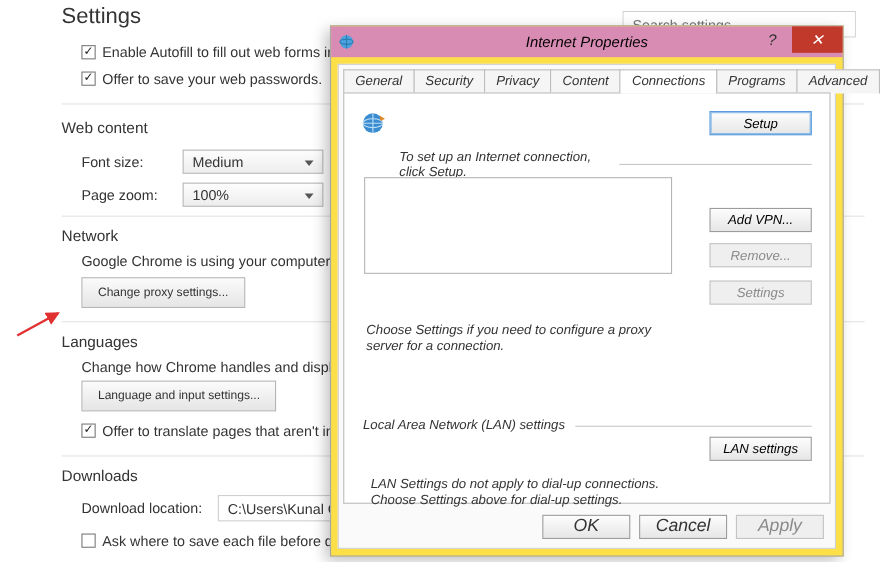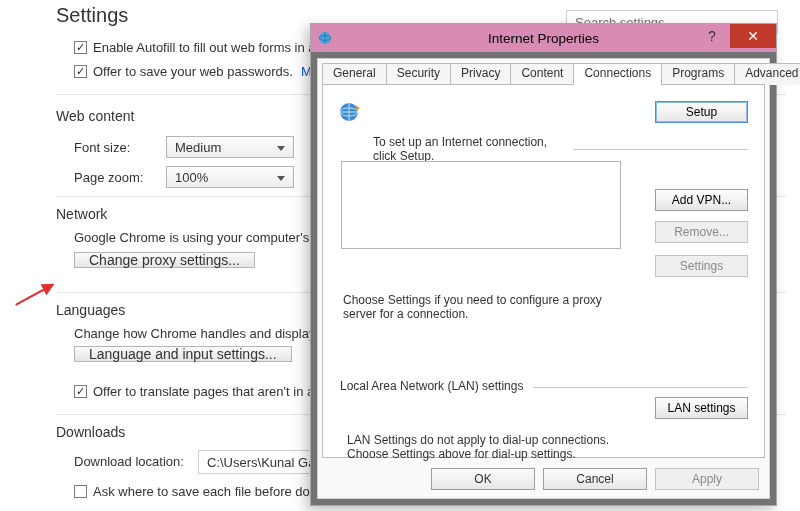--- a/index.html
+++ b/index.html
@@ -16,31 +16,31 @@
   .cb.checked::after { content:"✓"; font-size:11px; line-height:11px; color:#222; }
   .row-text { font-size:13px; color:#333; }
   .link { color:#1155cc; cursor:pointer; }
 
   .section-head { position:absolute; left:56px; font-size:14px; color:#333; }
   .label { font-size:13px; color:#333; }
 
   .select { border:1px solid #b5b5b5; background:linear-gradient(#fdfdfd,#ededed); height:22px; display:flex; align-items:center; padding:0 24px 0 8px; position:absolute; font-size:13px; color:#333; cursor:pointer; }
   .select::after { content:""; position:absolute; right:8px; top:9px; width:0; height:0; border-left:4px solid transparent; border-right:4px solid transparent; border-top:5px solid #555; }
 
-  .win-btn-grey { border:1px solid #b5b5b5; background:linear-gradient(#fbfbfb,#e5e5e5); height:16px; display:inline-flex; align-items:center; padding:0 14px; font-size:14px; color:#333; cursor:pointer; position:absolute; }
+  .win-btn-grey { border:1px solid #b5b5b5; background:linear-gradient(#fbfbfb,#e5e5e5); height:28px; display:inline-flex; align-items:center; padding:0 14px; font-size:11px; color:#333; cursor:pointer; position:absolute; }
 
   .location-field { position:absolute; border:1px solid #cfcfcf; background:#fff; height:24px; display:flex; align-items:center; padding:0 8px; font-size:13px; color:#333; }
 
   .divider { position:absolute; left:56px; right:14px; height:1px; background:#e3e3e3; }
 
   .arrow { position:absolute; left:14px; top:280px; width:42px; height:28px; }
   .arrow svg { width:100%; height:100%; }
 
   
-  .ipdlg { position:absolute; left:310px; top:23px; width:467px; height:483px; background:#737373; border:1px solid #a7a7a7; box-shadow:-4px 4px 12px rgba(0,0,0,0.25); }
+  .ipdlg { position:absolute; left:300px; top:23px; width:467px; height:483px; background:#fde047; border:1px solid #a7a7a7; box-shadow:-4px 4px 12px rgba(0,0,0,0.25);font-style:italic; }
   .ip-title { height:28px; background:#d98cb3; display:flex; align-items:center; position:relative; }
   .ip-title .sys-icon { margin-left:6px; width:16px; height:16px; }
   .ip-title .ttxt { position:absolute; left:0; right:0; text-align:center; font-size:13.5px; color:#000; }
   .ip-title .ctrls { position:absolute; right:0; top:0; height:28px; display:flex; }
   .ip-title .ctrl { width:36px; height:24px; display:flex; align-items:center; justify-content:center; font-size:14px; color:#333; cursor:pointer; }
   .ip-title .ctrl.close { background:#c0392b; color:#fff; width:46px; }
   .ip-body { position:absolute; left:6px; right:6px; top:34px; bottom:6px; background:#fafafa; border:1px solid #d0d0d0; }
 
   
   .tabstrip { position:absolute; left:4px; top:4px; display:flex; height:22px; }
@@ -54,21 +54,21 @@
 
   .ip-btn { position:absolute; width:93px; height:22px; border:1px solid #9c9c9c; background:linear-gradient(#fdfdfd,#e6e6e6); display:flex; align-items:center; justify-content:center; font-size:12px; cursor:pointer; color:#000; }
   .ip-btn.default { border-color:#4a90d9; box-shadow:0 0 0 1px #8abce8 inset; }
   .ip-btn.disabled { color:#8a8a8a; background:#efefef; border-color:#c3c3c3; cursor:default; }
 
   .group-label { position:absolute; font-size:12px; color:#333; background:#fff; padding:0 3px; }
   .group-line { position:absolute; height:1px; background:#c8c8c8; }
   .listbox { position:absolute; border:1px solid #b5b5b5; background:#fff; }
 
   .bottom-btns { position:absolute; right:10px; bottom:8px; display:flex; gap:8px; }
-  .footer-btn { width:104px; height:22px; border:1px solid #9c9c9c; background:linear-gradient(#fdfdfd,#e6e6e6); display:flex; align-items:center; justify-content:center; font-size:12px; cursor:pointer; }
+  .footer-btn { width:80px; height:22px; border:1px solid #9c9c9c; background:linear-gradient(#fdfdfd,#e6e6e6); display:flex; align-items:center; justify-content:center; font-size:16px; cursor:pointer; }
   .footer-btn.disabled { color:#8a8a8a; background:#efefef; border-color:#c3c3c3; cursor:default; }
 </style>
 </head>
 <body>
 
 <div class="stage">
 
   <div class="settings-title">Settings</div>
   <div class="search-box">
     <input placeholder="Search settings" style="">

